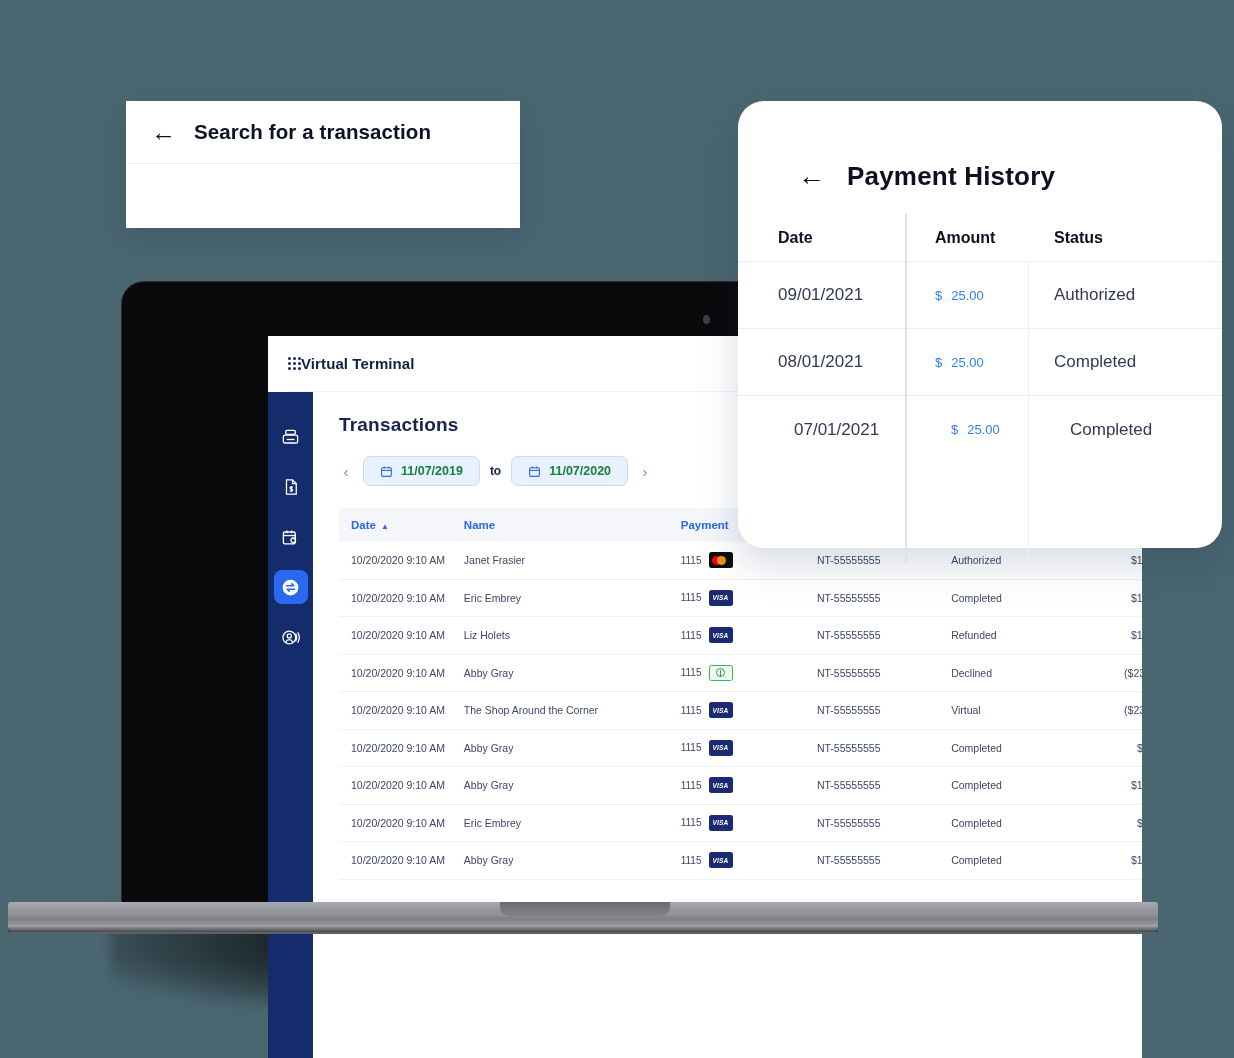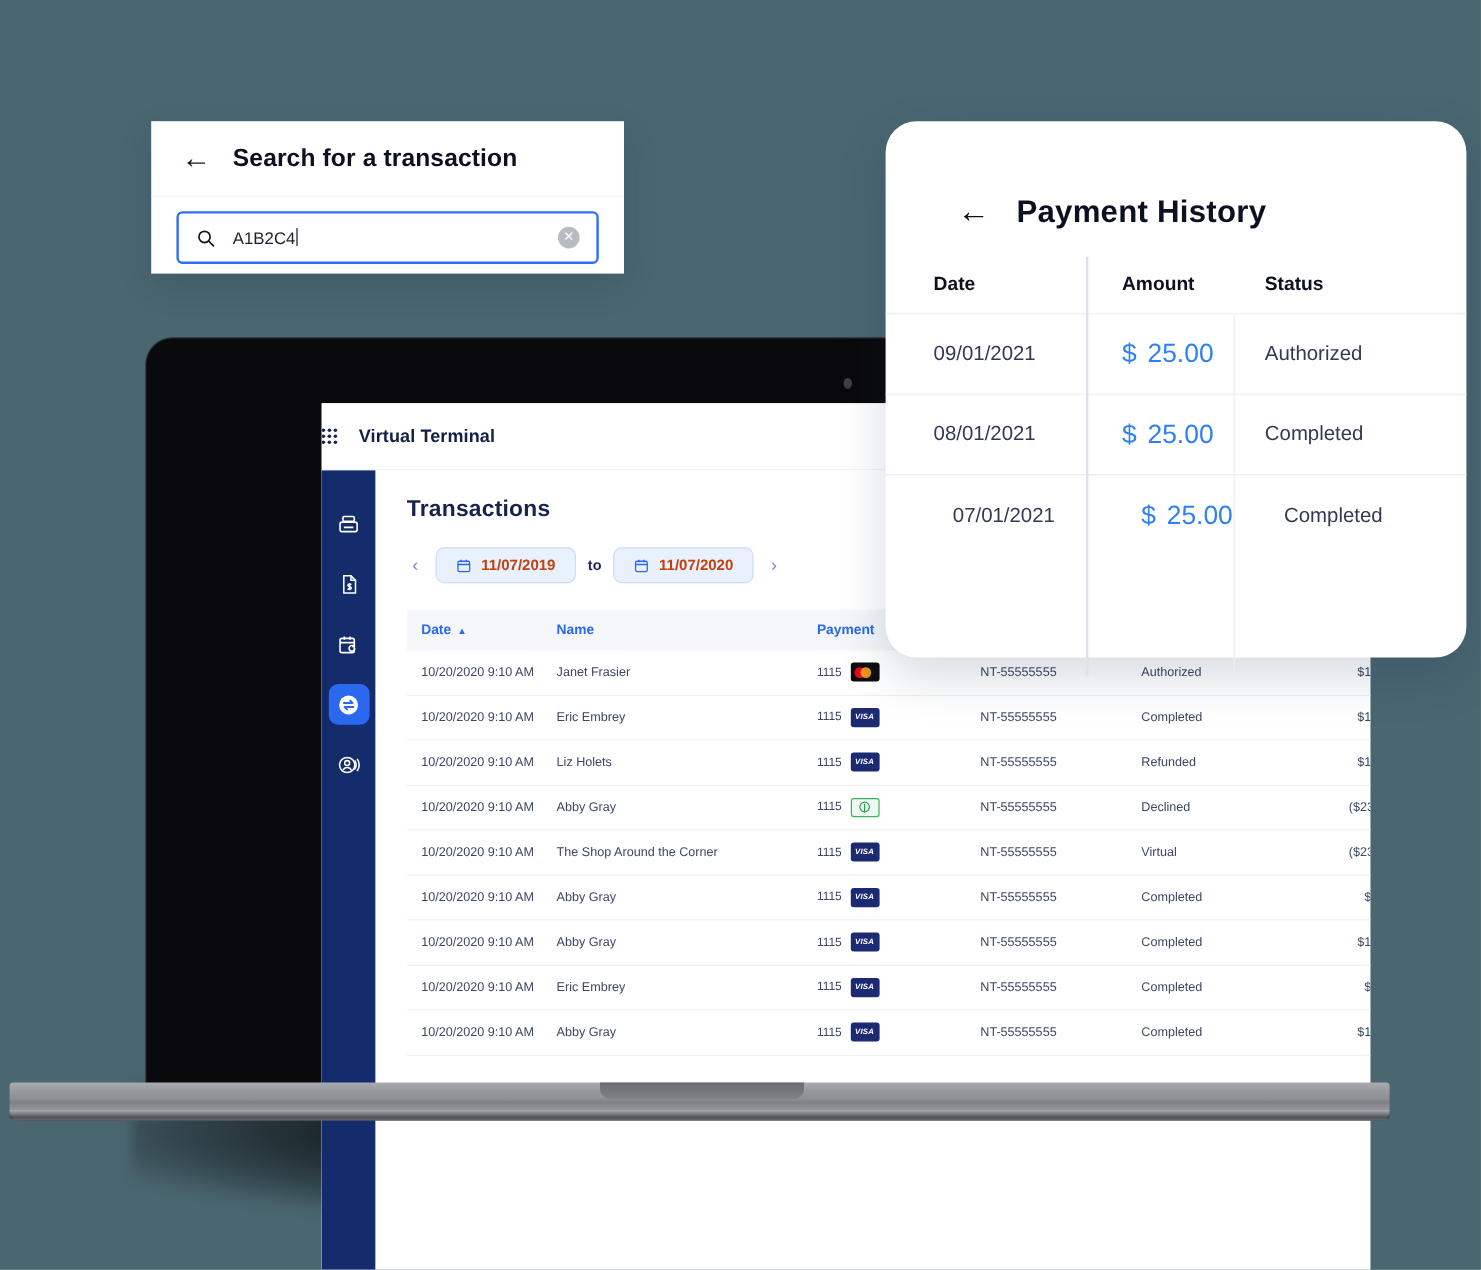--- a/index.html
+++ b/index.html
@@ -53,22 +53,23 @@
   }
   #laptop-base-edge {
     position: absolute; left: 8px; top: 655px;
     width: 1150px; height: 7px;
     background: linear-gradient(180deg,rgba(255,255,255,0.25),rgba(0,0,0,0.35));
   }
 
   
   .app-header {
     height: 56px; background:#fff; display:flex; align-items:center;
-    gap: 18px;
+    
     border-bottom: 1px solid #eef1f6;
+    margin-left: 20px;
   }
   .grid-icon { display:grid; grid-template-columns:repeat(3,3px); gap:2px; }
   .grid-icon i { width:3px;height:3px;background:#1b2559;border-radius:50%;display:block; }
   .app-title { font-size:15px; font-weight:700; color:#132046; letter-spacing:.1px; }
 
   .app-body { display:flex; height: 756px; }
 
   
   .sidebar {
     width: 45px; background:#142c6b; flex:0 0 45px;
@@ -81,21 +82,21 @@
   .side-item.active { background:#2a68f0; }
   .side-item svg { display:block; }
 
   
   .main { flex:1; background:#fff; padding: 22px 0 0 26px; min-width:0; }
   .page-title { font-size:19px; font-weight:700; color:#16234d; letter-spacing:.2px; }
 
   .daterow { display:flex; align-items:center; gap:10px; margin-top:20px; }
   .arrowbtn { color:#6f8ad6; font-size:15px; width:14px; text-align:center; }
   .datepill {
-    background:#e9f0fe; border:1px solid #cadcfc; color:#c2410c;
+    background:#e9f0fe; border:1px solid #cadcfc; color:#15803d;
     border-radius:7px; height:30px; padding:0 16px;
     display:flex; align-items:center; gap:8px;
     font-size:12.5px; font-weight:700;
   }
   .to-label { font-size:12px; font-weight:700; color:#16234d; }
 
   
   .tx-table { margin-top:22px; width:830px; }
   .tx-head {
     background:#f4f6fa; height:34px; display:flex; align-items:center;
@@ -174,21 +175,21 @@
   .ph-vline2 { position:absolute; left:290px; top:47px; width:1px; height:302px; background:#eceef2; }
   .ph-hline  { height:1px; background:#eceef2; }
   .ph-row { display:flex; align-items:center; height:67px; border-bottom:1px solid #eceef2; }
   .ph-row.head { height:47px; border-bottom:none; }
   .ph-row.last { border-bottom:none;padding-left:16px; }
   .ph-c1 { width:167px; padding-left:40px; }
   .ph-c2 { width:123px; padding-left:30px; }
   .ph-c3 { flex:1; padding-left:26px; }
   .ph-th { font-size:16px; font-weight:700; color:#0d1021; }
   .ph-date { font-size:17px; color:#323a52; }
-  .ph-amt  { font-size:22px; color:#2f7ff5; }
+  .ph-amt  { font-size:13px; color:#2f7ff5; }
   .ph-amt .cur { margin-right:9px; }
   .ph-stat { font-size:17px; color:#323a52; }
 </style>
 </head>
 <body>
 
 <div id="stage">
 
   <div id="laptop">
     <div id="laptop-shadow"></div>
@@ -409,30 +410,20 @@
     <div id="laptop-base"></div>
     <div id="laptop-base-notch"></div>
     <div id="laptop-base-edge"></div>
   </div>
 
   <div id="search-card">
     <div class="sc-head">
       <div class="sc-back">←</div>
       <div class="sc-title">Search for a transaction</div>
     </div>
-    <div class="sc-inputwrap">
-      <div class="sc-input">
-        <svg width="17" height="17" viewBox="0 0 24 24" fill="none" stroke="#12131c" stroke-width="2">
-          <circle cx="10.5" cy="10.5" r="6.6"></circle>
-          <line x1="15.6" y1="15.6" x2="21" y2="21" stroke-linecap="round"></line>
-        </svg>
-        <div class="sc-value"><span>A1B2C4</span><span class="sc-caret"></span></div>
-        <div class="sc-clear">✕</div>
-      </div>
-    </div>
   </div>
 
   <div id="ph-card">
     <div class="ph-head">
       <div class="ph-back">←</div>
       <div class="ph-title">Payment History</div>
     </div>
     <div class="ph-table">
       <div class="ph-vline1"></div>
       <div class="ph-vline2"></div>

